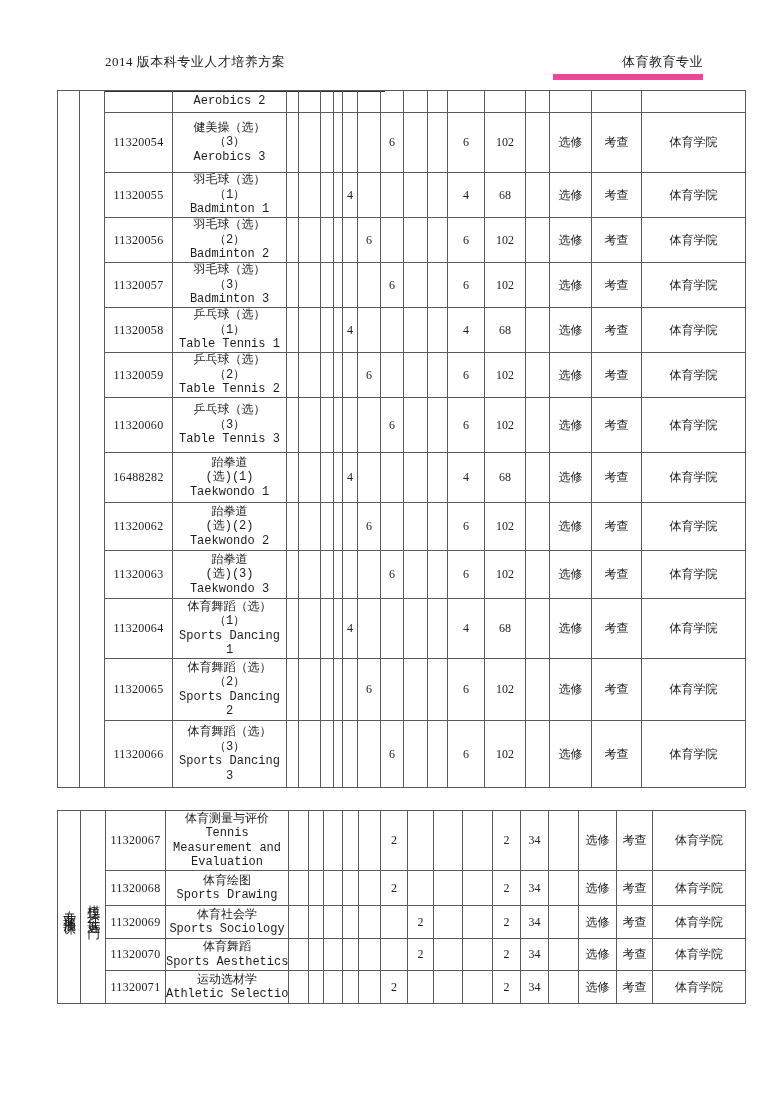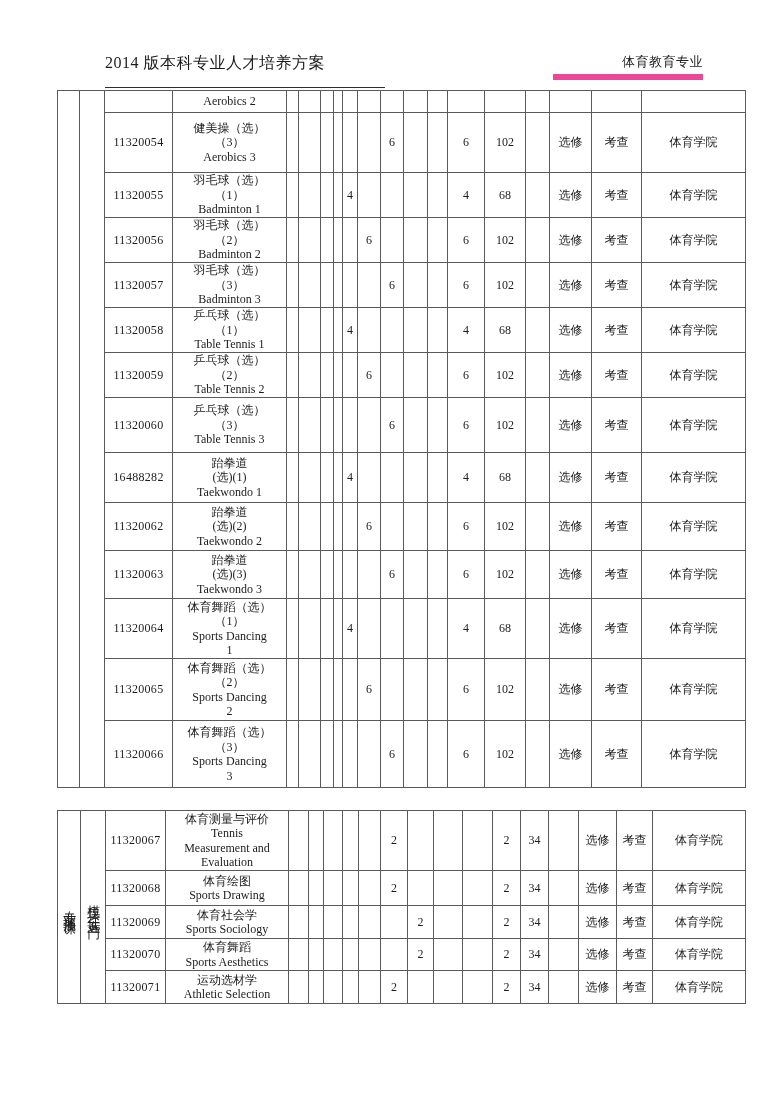--- a/index.html
+++ b/index.html
@@ -2,42 +2,42 @@
 <html><head>
 <meta charset="utf-8">
 <style>
   html,body { margin:0; padding:0; background:#ffffff; }
   .page {
     position:relative; width:780px; height:1103px; background:#ffffff;
     font-family:"Liberation Serif", serif; color:#1c1c1c; overflow:hidden;
   }
   .header-left {
     position:absolute; left:105px; top:53px; width:280px;
-    font-size:16px; letter-spacing:0.5px;
-    border-bottom:1px solid #2e2e2e; padding-bottom:13px;
+    font-size:13px; letter-spacing:0.5px;
+    border-bottom:1px solid #2e2e2e; padding-bottom:20px;
   }
   .header-right {
     position:absolute; left:553px; top:53px; width:150px;
     font-size:13px; letter-spacing:0.5px; text-align:right;
     border-bottom:6px solid #ec4899; padding-bottom:3px;
   }
   table.ctable {
     position:absolute; left:57px; width:688px;
     border-collapse:collapse; table-layout:fixed;
     border:1px solid #454545;
   }
   #t1 { top:90px; }
   #t2 { top:810px; }
   table.ctable td {
     border:1px solid #5a5a5a;
     padding:0; text-align:center; vertical-align:middle;
     font-size:12px; overflow:hidden;
   }
   td.code-cell { font-size:12.5px; letter-spacing:0.3px;margin-left:41px; }
-  td.name-cell { font-size:12.5px; }
+  td.name-cell { font-size:12.5px;font-family:Liberation Mono, monospace; }
   .name-line { line-height:14.5px; white-space:nowrap; }
   td.vcell { vertical-align:middle; }
   .vtext {
     writing-mode:vertical-rl; text-orientation:mixed;
     margin:0 auto; font-size:13px; letter-spacing:3px; line-height:1.1;
   }
   .footer-page {
     position:absolute; left:0; right:0; top:1021px;
     text-align:center; font-size:12px;
   }

